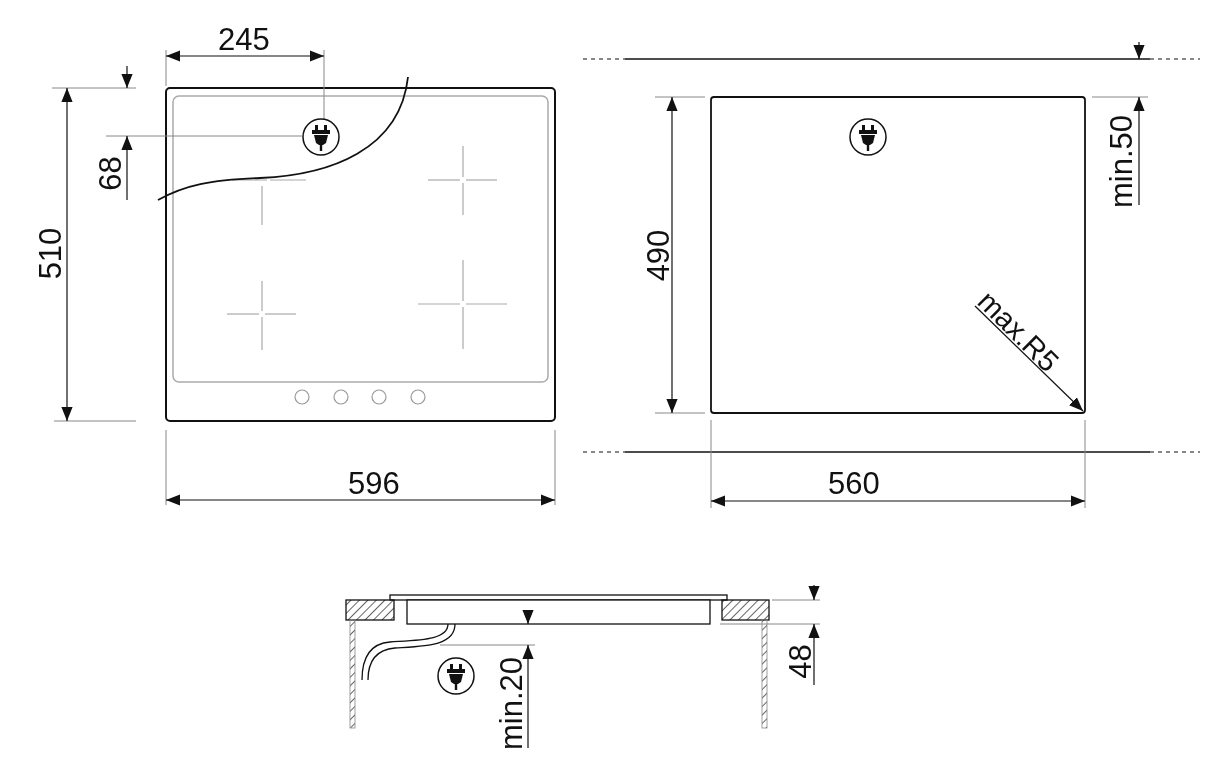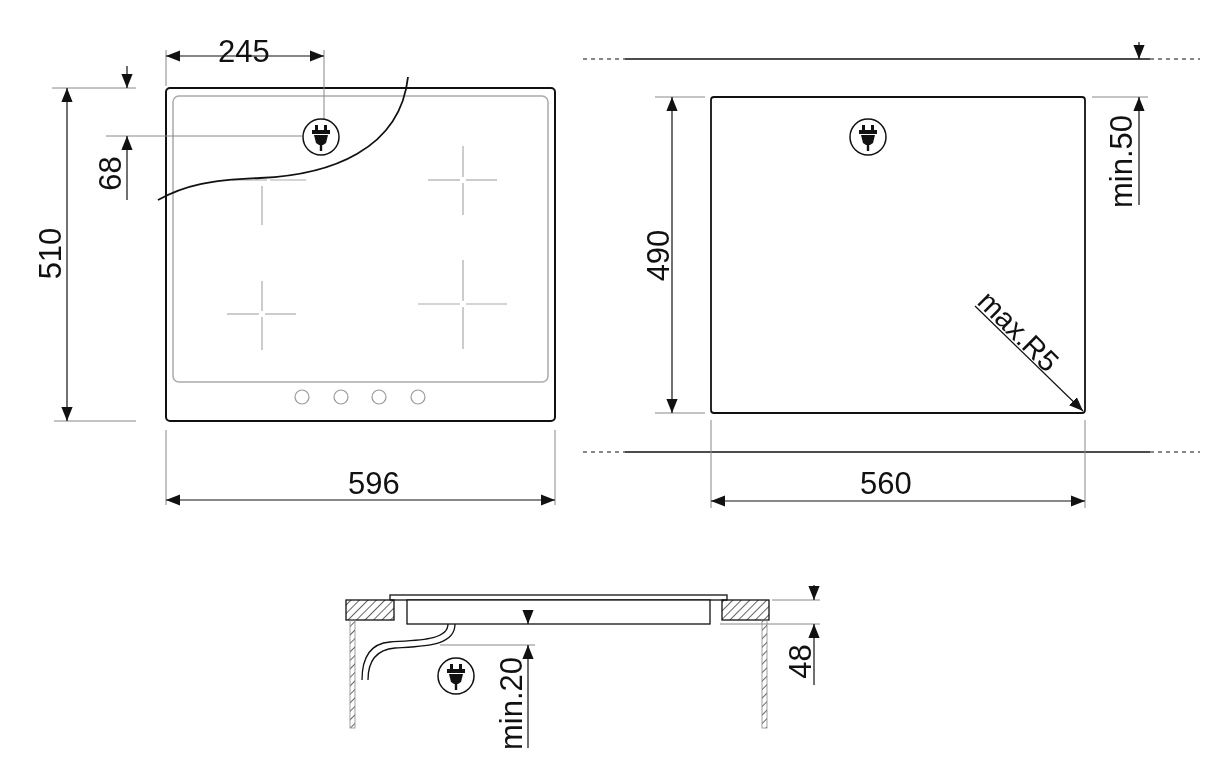--- a/index.html
+++ b/index.html
@@ -115,24 +115,24 @@
       <line x1="772" y1="600" x2="820" y2="600"></line>
       <line x1="720" y1="624" x2="820" y2="624"></line>
     </g>
     <line x1="528" y1="610" x2="528" y2="624" stroke="#111" stroke-width="1.2" marker-end="url(#ah)"></line>
     <line x1="528" y1="748" x2="528" y2="645" stroke="#111" stroke-width="1.2" marker-end="url(#ah)"></line>
     <line x1="814" y1="585" x2="814" y2="600" stroke="#111" stroke-width="1.2" marker-end="url(#ah)"></line>
     <line x1="814" y1="685" x2="814" y2="624" stroke="#111" stroke-width="1.2" marker-end="url(#ah)"></line>
   </g>
 </svg>
 
-<div class="lbl" style="left:218px;top:24px;margin-top:12px;">245</div>
+<div class="lbl" style="left:218px;top:24px;">245</div>
 <div class="lbl" style="left:348px;top:468px;">596</div>
 <div class="lbl" style="left:25px;top:238px;transform:rotate(-90deg);">510</div>
 <div class="lbl" style="left:93px;top:158px;transform:rotate(-90deg);">68</div>
 
-<div class="lbl" style="left:860px;top:468px;">560</div>
+<div class="lbl" style="left:828px;top:468px;">560</div>
 <div class="lbl" style="left:633px;top:240px;transform:rotate(-90deg);">490</div>
 <div class="lbl" style="left:1075px;top:146px;transform:rotate(-90deg);">min.50</div>
 <div class="lbl" style="left:968px;top:317px;transform:rotate(45deg);font-size:29px;">max.R5</div>
 
 <div class="lbl" style="left:783px;top:646px;transform:rotate(-90deg);">48</div>
 <div class="lbl" style="left:465px;top:688px;transform:rotate(-90deg);">min.20</div>
 
 </body></html>

